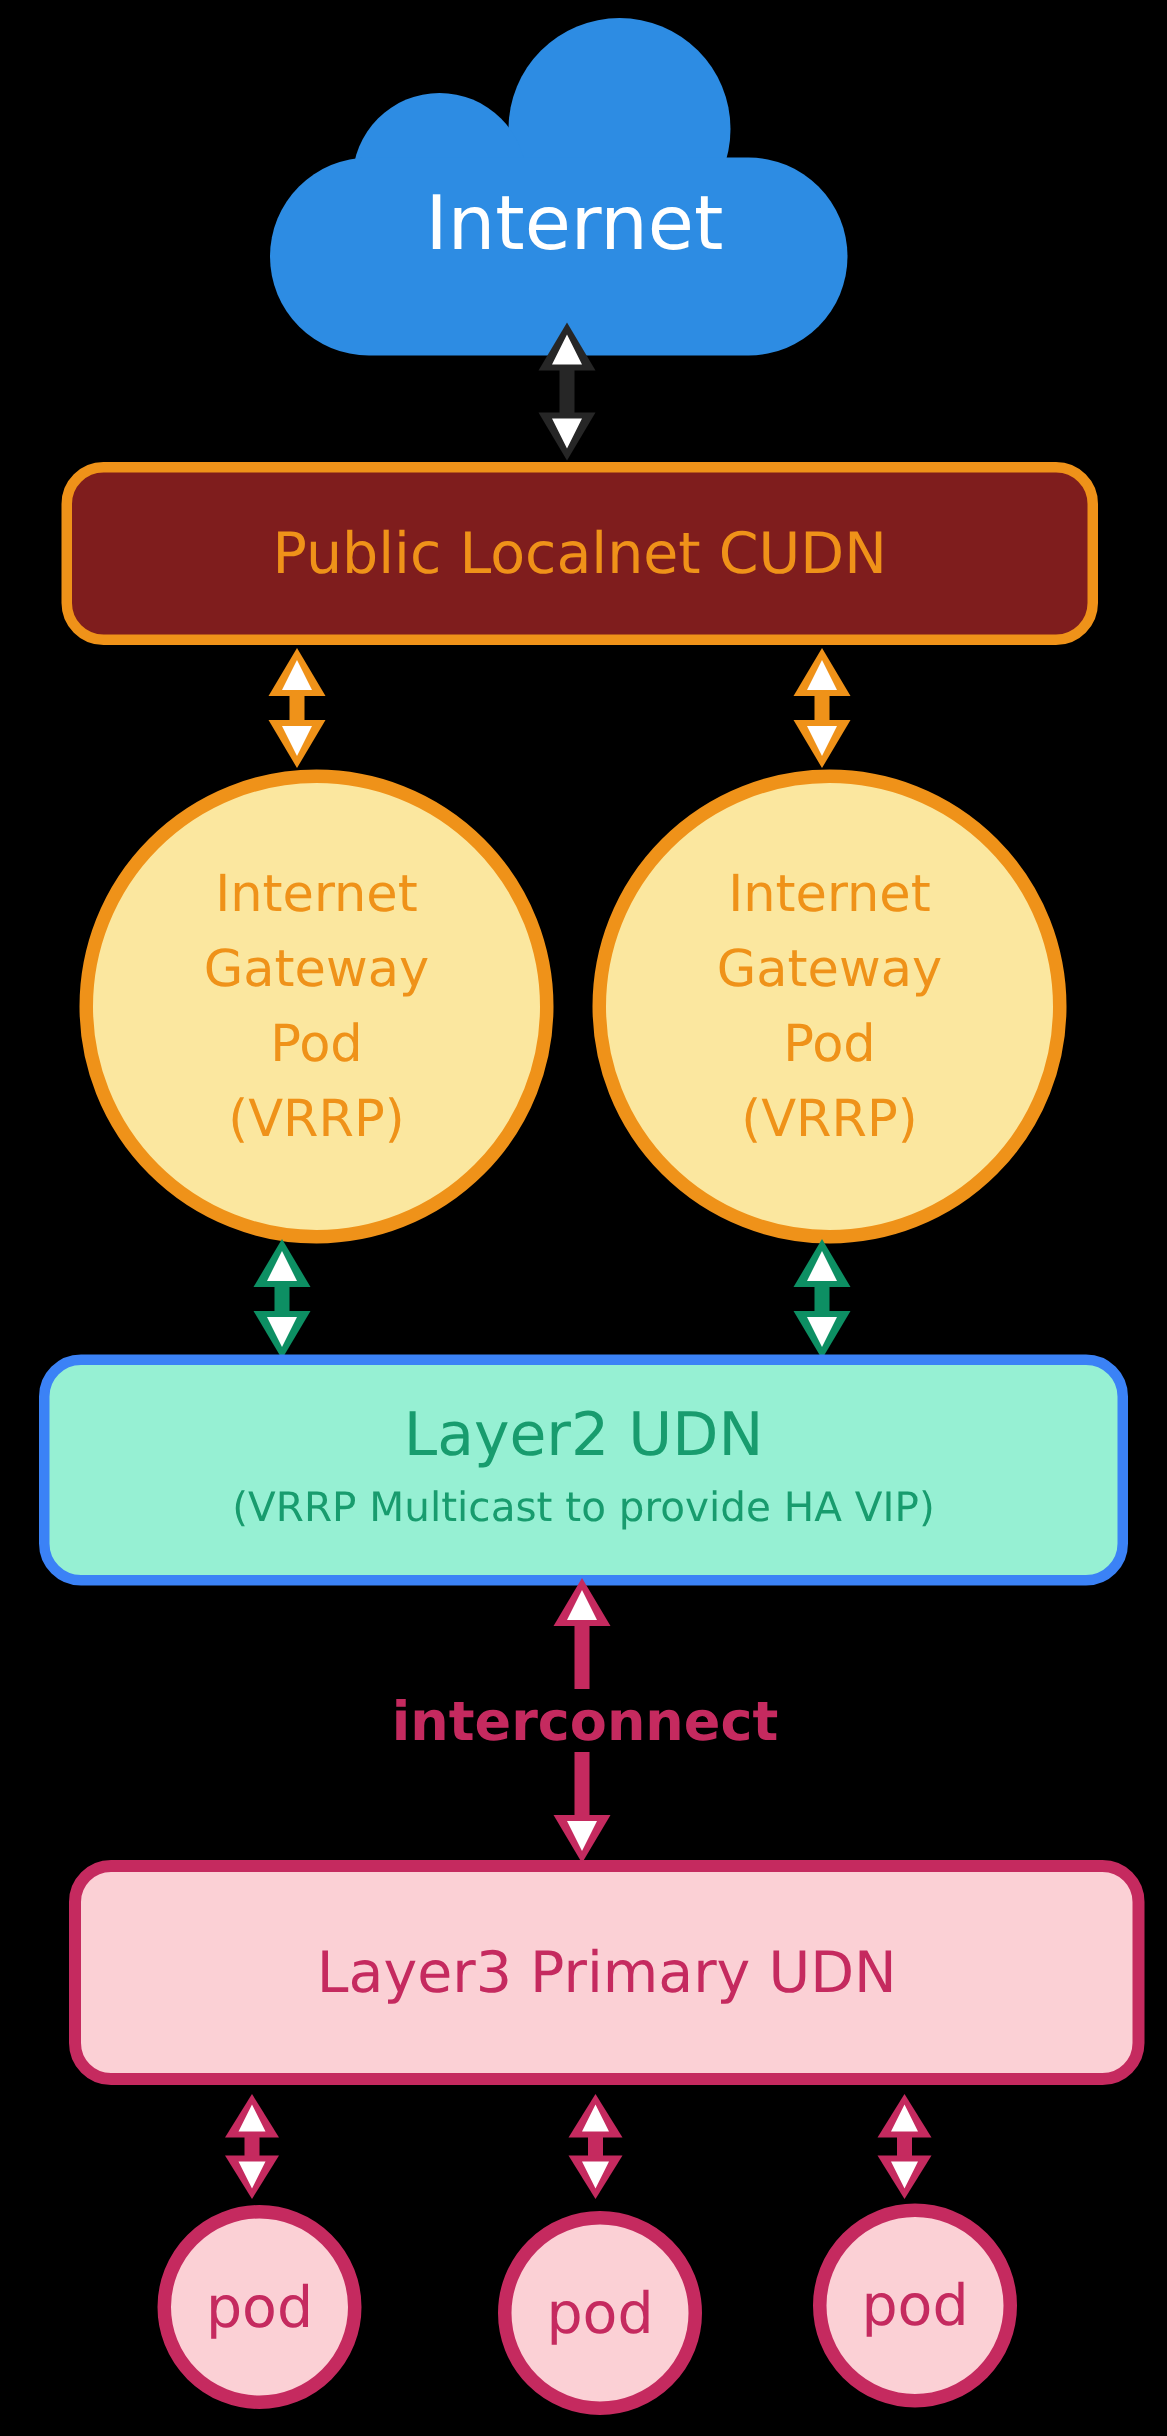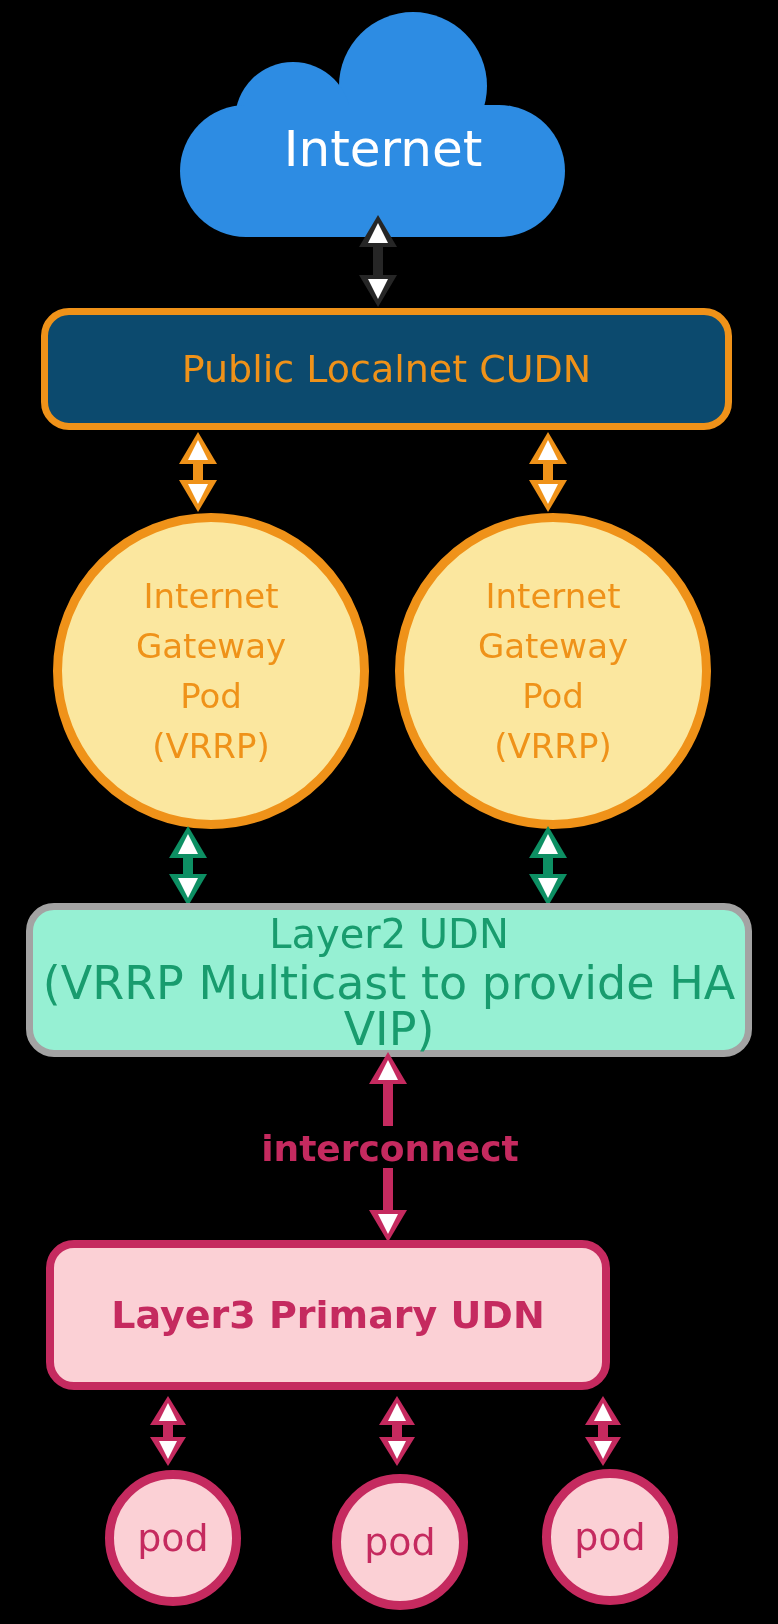--- a/index.html
+++ b/index.html
@@ -9,31 +9,31 @@
     border-radius:26px;
   }
   .abs{position:absolute;}
   
   .node-box{
     position:absolute;border-radius:28px;display:flex;flex-direction:column;
     align-items:center;justify-content:center;text-align:center;box-sizing:border-box;
   }
   .cudn-box{
     left:41px;top:308px;width:691px;height:122px;
-    background:#0c4a6e;border:7px solid #EF9219;color:#EF9219;font-size:38px;
+    background:#7f1d1d;border:7px solid #EF9219;color:#EF9219;font-size:38px;
   }
   .layer2-box{
     left:26px;top:903px;width:726px;height:154px;
-    background:#96F0D3;border:7px solid #a3a3a3;color:#189C6E;
+    background:#96F0D3;border:7px solid #3b82f6;color:#189C6E;
   }
   .layer2-line1{font-size:40px;line-height:52px;}
-  .layer2-line2{font-size:46px;line-height:46px;}
+  .layer2-line2{font-size:27px;line-height:46px;}
   .layer3-box{
-    left:46px;top:1240px;width:564px;height:150px;
-    background:#FBD0D5;border:8px solid #C52A5F;color:#C52A5F;font-size:38px;font-weight:bold;
+    left:46px;top:1240px;width:717px;height:150px;
+    background:#FBD0D5;border:8px solid #C52A5F;color:#C52A5F;font-size:38px;
   }
   
   .gw-circle{
     position:absolute;width:316px;height:316px;border-radius:50%;
     background:#FBE79F;border:9px solid #EF9219;box-sizing:border-box;
     display:flex;flex-direction:column;align-items:center;justify-content:center;
     color:#EF9219;font-size:34px;line-height:50px;text-align:center;
   }
   .gw-left{left:53px;top:513px;}
   .gw-right{left:395px;top:513px;}

